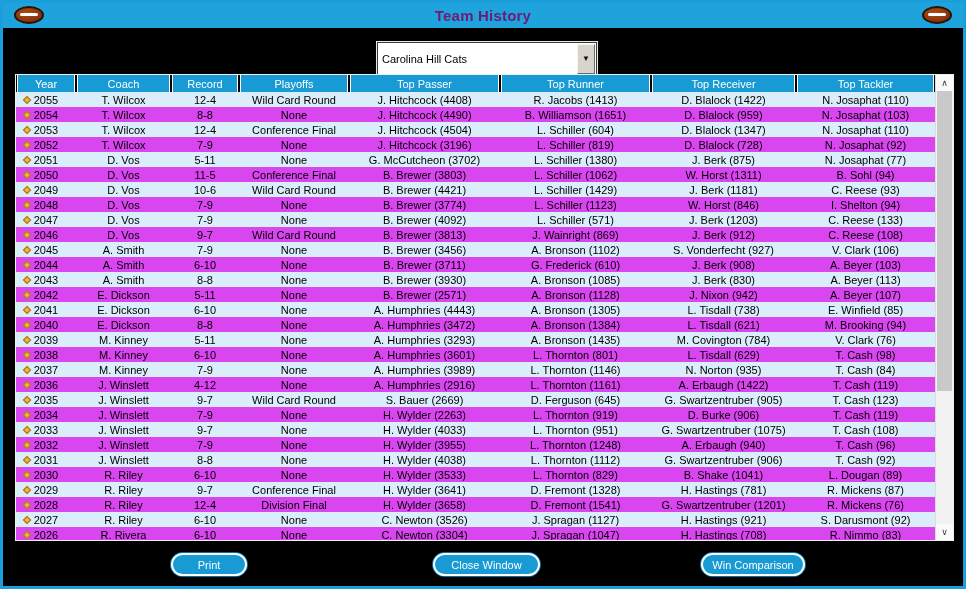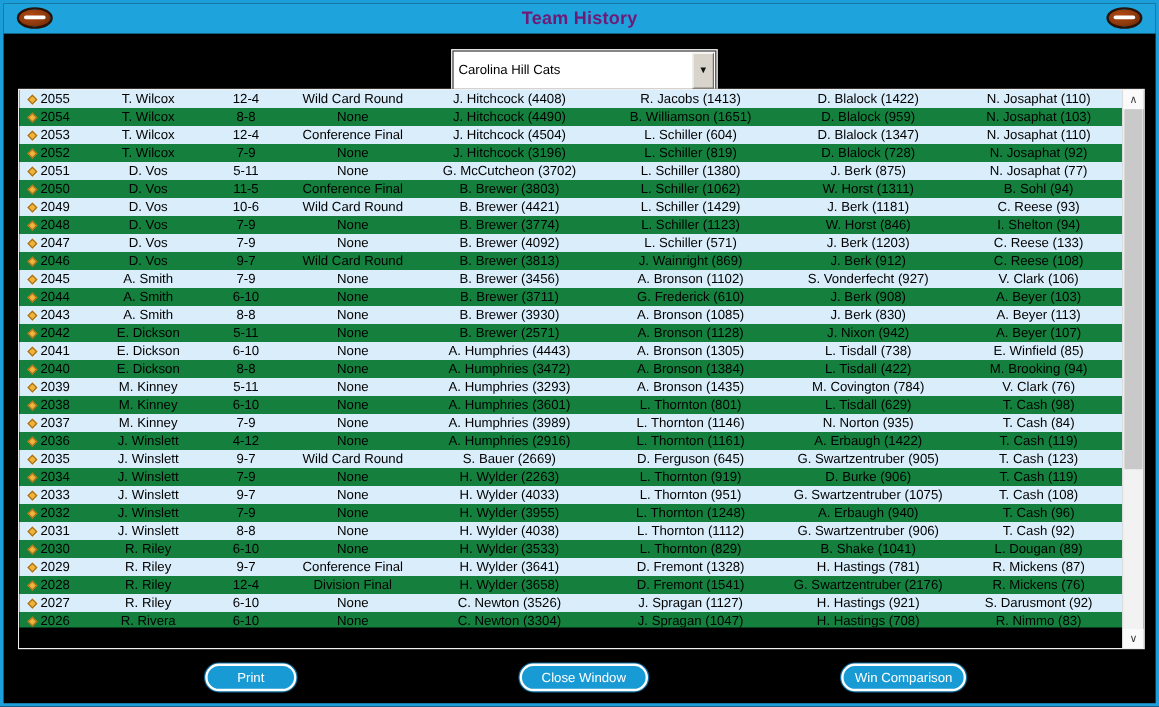--- a/index.html
+++ b/index.html
@@ -53,21 +53,21 @@
     border:1px solid #efefef;background:#000;box-sizing:border-box;display:flex;
   }
   .tgrid{width:919px;height:100%;overflow:hidden;background:#000;}
   .thead{height:17px;display:flex;background:#000;}
   .hcell{
     background:#189ad4;color:#fff;font-size:11px;display:flex;align-items:center;justify-content:center;
     border-left:1px solid #fff;border-right:1px solid #fff;margin:0 1px;box-sizing:border-box;
     white-space:nowrap;overflow:hidden;
   }
   .tbody{height:448px;overflow:hidden;}
-  .trow{height:15px;display:flex;background:#15803d;}
+  .trow{height:15px;display:flex;background:#d946ef;}
   .trow.odd{background:#d9edfa;}
   .tcell{
     font-size:11px;color:#000;display:flex;align-items:center;justify-content:center;
     white-space:nowrap;overflow:hidden;box-sizing:border-box;position:relative;
   }
   .c0{width:60px;}.c1{width:95px;}.c2{width:68px;}.c3{width:110px;}
   .c4{width:151px;}.c5{width:151px;}.c6{width:145px;}.c7{width:139px;}
   .hc0{width:58px;}.hc1{width:93px;}.hc2{width:66px;}.hc3{width:108px;}
   .hc4{width:149px;}.hc5{width:149px;}.hc6{width:143px;}.hc7{width:137px;}
   .diamond{
@@ -104,20 +104,30 @@
   <div class="combobox">
     <div class="combo-value">Carolina Hill Cats</div>
     <div class="combo-btn">
       <span>▼</span>
     </div>
   </div>
 
 
   <div class="table-frame">
     <div class="tgrid">
+      <div class="thead">
+          <div class="hcell hc0">Year</div>
+          <div class="hcell hc1">Coach</div>
+          <div class="hcell hc2">Record</div>
+          <div class="hcell hc3">Playoffs</div>
+          <div class="hcell hc4">Top Passer</div>
+          <div class="hcell hc5">Top Runner</div>
+          <div class="hcell hc6">Top Receiver</div>
+          <div class="hcell hc7">Top Tackler</div>
+        </div>
       <div class="tbody">
           <div class="trow odd">
             <div class="tcell c0">
               <span class="diamond"></span>
               <span>2055</span>
             </div>
             <div class="tcell c1">T. Wilcox</div>
             <div class="tcell c2">12-4</div>
             <div class="tcell c3">Wild Card Round</div>
             <div class="tcell c4">J. Hitchcock (4408)</div>
@@ -310,21 +320,21 @@
           <div class="trow even">
             <div class="tcell c0">
               <span class="diamond"></span>
               <span>2040</span>
             </div>
             <div class="tcell c1">E. Dickson</div>
             <div class="tcell c2">8-8</div>
             <div class="tcell c3">None</div>
             <div class="tcell c4">A. Humphries (3472)</div>
             <div class="tcell c5">A. Bronson (1384)</div>
-            <div class="tcell c6">L. Tisdall (422)</div>
+            <div class="tcell c6">L. Tisdall (621)</div>
             <div class="tcell c7">M. Brooking (94)</div>
           </div>
           <div class="trow odd">
             <div class="tcell c0">
               <span class="diamond"></span>
               <span>2039</span>
             </div>
             <div class="tcell c1">M. Kinney</div>
             <div class="tcell c2">5-11</div>
             <div class="tcell c3">None</div>
@@ -466,21 +476,21 @@
           <div class="trow even">
             <div class="tcell c0">
               <span class="diamond"></span>
               <span>2028</span>
             </div>
             <div class="tcell c1">R. Riley</div>
             <div class="tcell c2">12-4</div>
             <div class="tcell c3">Division Final</div>
             <div class="tcell c4">H. Wylder (3658)</div>
             <div class="tcell c5">D. Fremont (1541)</div>
-            <div class="tcell c6">G. Swartzentruber (2176)</div>
+            <div class="tcell c6">G. Swartzentruber (1201)</div>
             <div class="tcell c7">R. Mickens (76)</div>
           </div>
           <div class="trow odd">
             <div class="tcell c0">
               <span class="diamond"></span>
               <span>2027</span>
             </div>
             <div class="tcell c1">R. Riley</div>
             <div class="tcell c2">6-10</div>
             <div class="tcell c3">None</div>

